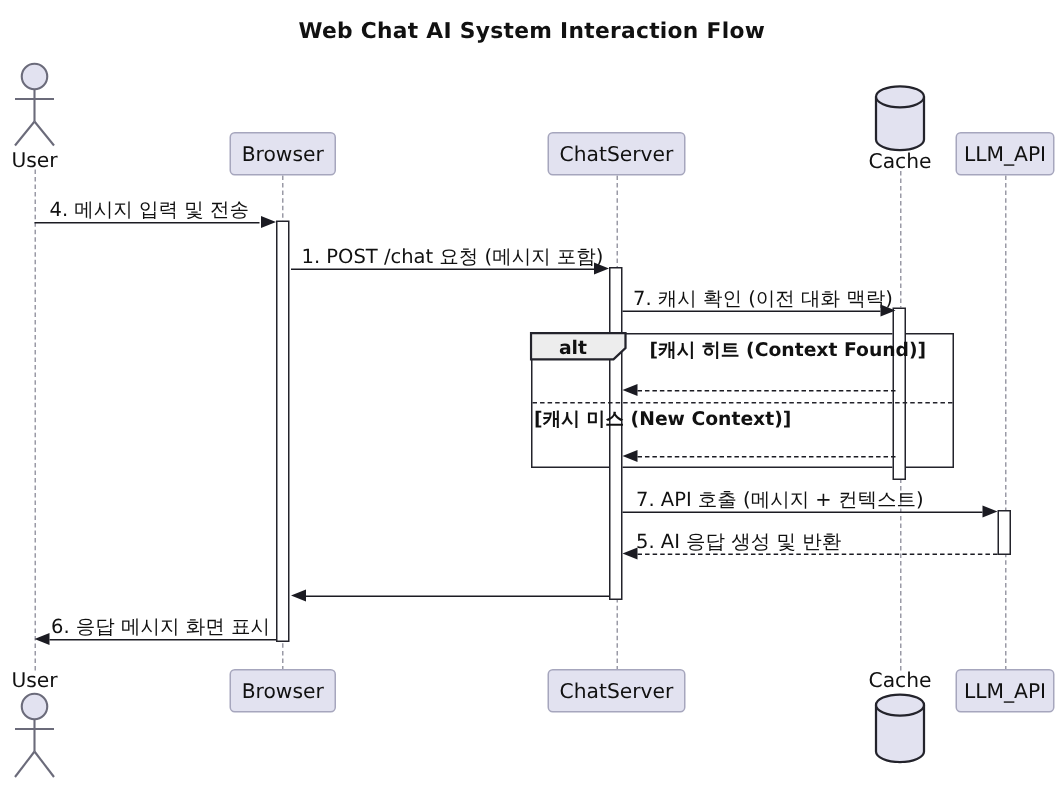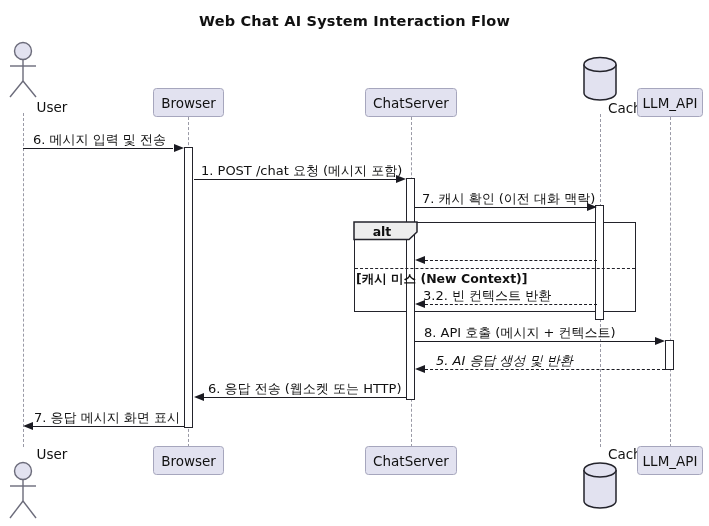--- a/index.html
+++ b/index.html
@@ -6,21 +6,21 @@
   .canvas{
     position:relative;width:709px;height:526px;background:#fff;overflow:hidden;
     font-family:"DejaVu Sans","Liberation Sans",sans-serif;color:#111;
   }
   .title{position:absolute;top:13px;left:0;width:709px;text-align:center;
     font-weight:bold;font-size:14.5px;letter-spacing:.2px;}
   .lifeline{position:absolute;width:0;border-left:1px dashed #9a9aa6;}
   .pbox{position:absolute;height:29px;background:#E2E2F0;border:1px solid #a6a6bd;
     border-radius:3.5px;display:flex;align-items:center;justify-content:center;
     font-size:13.5px;box-sizing:border-box;}
-  .plabel{position:absolute;font-size:13.5px;text-align:center;white-space:nowrap;margin-left:29px;}
+  .plabel{position:absolute;font-size:13.5px;text-align:center;white-space:nowrap;}
   .act{position:absolute;width:9px;background:#fff;border:1px solid #23232b;box-sizing:border-box;}
   .mlabel{position:absolute;font-size:13px;white-space:nowrap;}
   .mline{position:absolute;height:0;border-top:1.4px solid #1b1b22;}
   .mline.dashed{border-top:1.4px dashed #1b1b22;}
   .ah-r{position:absolute;width:0;height:0;border-left:10px solid #1b1b22;
     border-top:4.5px solid transparent;border-bottom:4.5px solid transparent;}
   .ah-l{position:absolute;width:0;height:0;border-right:10px solid #1b1b22;
     border-top:4.5px solid transparent;border-bottom:4.5px solid transparent;}
   .altframe{position:absolute;left:354px;top:222px;width:282px;height:90px;
     border:1.5px solid #23232b;box-sizing:border-box;}
@@ -48,55 +48,54 @@
 
   <div class="act" style="left:184px;top:147px;height:281px;"></div>
   <div class="act" style="left:406px;top:178px;height:222px;"></div>
   <div class="act" style="left:595px;top:205px;height:115px;"></div>
   <div class="act" style="left:665px;top:340px;height:30px;"></div>
 
   <svg class="icon" style="left:353px;top:221px;" width="66" height="20">
     <path d="M1,1 L64,1 L64,11 L56,18.5 L1,18.5 Z" fill="#EDEDED" stroke="#23232b" stroke-width="1.5"></path>
   </svg>
   <div class="altop">alt</div>
+  <div class="cond" style="left:433px;top:225px;">[캐시 히트 (Context Found)]</div>
   <div class="altdivider"></div>
   <div class="cond" style="left:356px;top:271px;text-align:right;">[캐시 미스 (New Context)]</div>
 
-  <div class="mlabel" style="left:33px;top:131px;">6. 메시지 입력 및 전송</div>
+  <div class="mlabel" style="left:33px;top:131px;">4. 메시지 입력 및 전송</div>
   <div class="mline" style="left:23px;top:148px;width:150px;"></div>
   <div class="ah-r" style="left:174px;top:144px;"></div>
 
   <div class="mlabel" style="left:201px;top:162px;">1. POST /chat 요청 (메시지 포함)</div>
   <div class="mline" style="left:194px;top:179px;width:202px;"></div>
   <div class="ah-r" style="left:396px;top:175px;"></div>
 
   <div class="mlabel" style="left:422px;top:190px;">7. 캐시 확인 (이전 대화 맥락)</div>
   <div class="mline" style="left:415px;top:207px;width:172px;"></div>
   <div class="ah-r" style="left:587px;top:203px;"></div>
 
   <div class="mline dashed" style="left:425px;top:260px;width:172px;"></div>
   <div class="ah-l" style="left:415px;top:256px;"></div>
 
-  <div class="mlabel" style="left:423px;top:287px;">3.2. 빈 컨텍스트 반환</div>
   <div class="mline dashed" style="left:425px;top:304px;width:172px;"></div>
   <div class="ah-l" style="left:415px;top:300px;"></div>
 
-  <div class="mlabel" style="left:424px;top:324px;">8. API 호출 (메시지 + 컨텍스트)</div>
+  <div class="mlabel" style="left:424px;top:324px;">7. API 호출 (메시지 + 컨텍스트)</div>
   <div class="mline" style="left:415px;top:341px;width:240px;"></div>
   <div class="ah-r" style="left:655px;top:337px;"></div>
 
-  <div class="mlabel" style="left:436px;top:352px;font-style:italic;">5. AI 응답 생성 및 반환</div>
+  <div class="mlabel" style="left:424px;top:352px;">5. AI 응답 생성 및 반환</div>
   <div class="mline dashed" style="left:425px;top:369px;width:240px;"></div>
   <div class="ah-l" style="left:415px;top:365px;"></div>
 
-  <div class="mlabel" style="left:208px;top:380px;">6. 응답 전송 (웹소켓 또는 HTTP)</div>
   <div class="mline" style="left:204px;top:397px;width:202px;"></div>
   <div class="ah-l" style="left:194px;top:393px;"></div>
 
-  <div class="mlabel" style="left:34px;top:409px;">7. 응답 메시지 화면 표시</div>
+  <div class="mlabel" style="left:34px;top:409px;">6. 응답 메시지 화면 표시</div>
   <div class="mline" style="left:33px;top:426px;width:151px;"></div>
   <div class="ah-l" style="left:23px;top:422px;"></div>
 
   <svg class="icon" style="left:3px;top:41px;" width="40" height="58">
     <circle cx="20" cy="10" r="8.5" fill="#E2E2F0" stroke="#6b6b7a" stroke-width="1.4"></circle>
     <line x1="20" y1="18.5" x2="20" y2="40" stroke="#6b6b7a" stroke-width="1.4"></line>
     <line x1="7" y1="25" x2="33" y2="25" stroke="#6b6b7a" stroke-width="1.4"></line>
     <line x1="20" y1="40" x2="7" y2="56" stroke="#6b6b7a" stroke-width="1.4"></line>
     <line x1="20" y1="40" x2="33" y2="56" stroke="#6b6b7a" stroke-width="1.4"></line>
   </svg>

